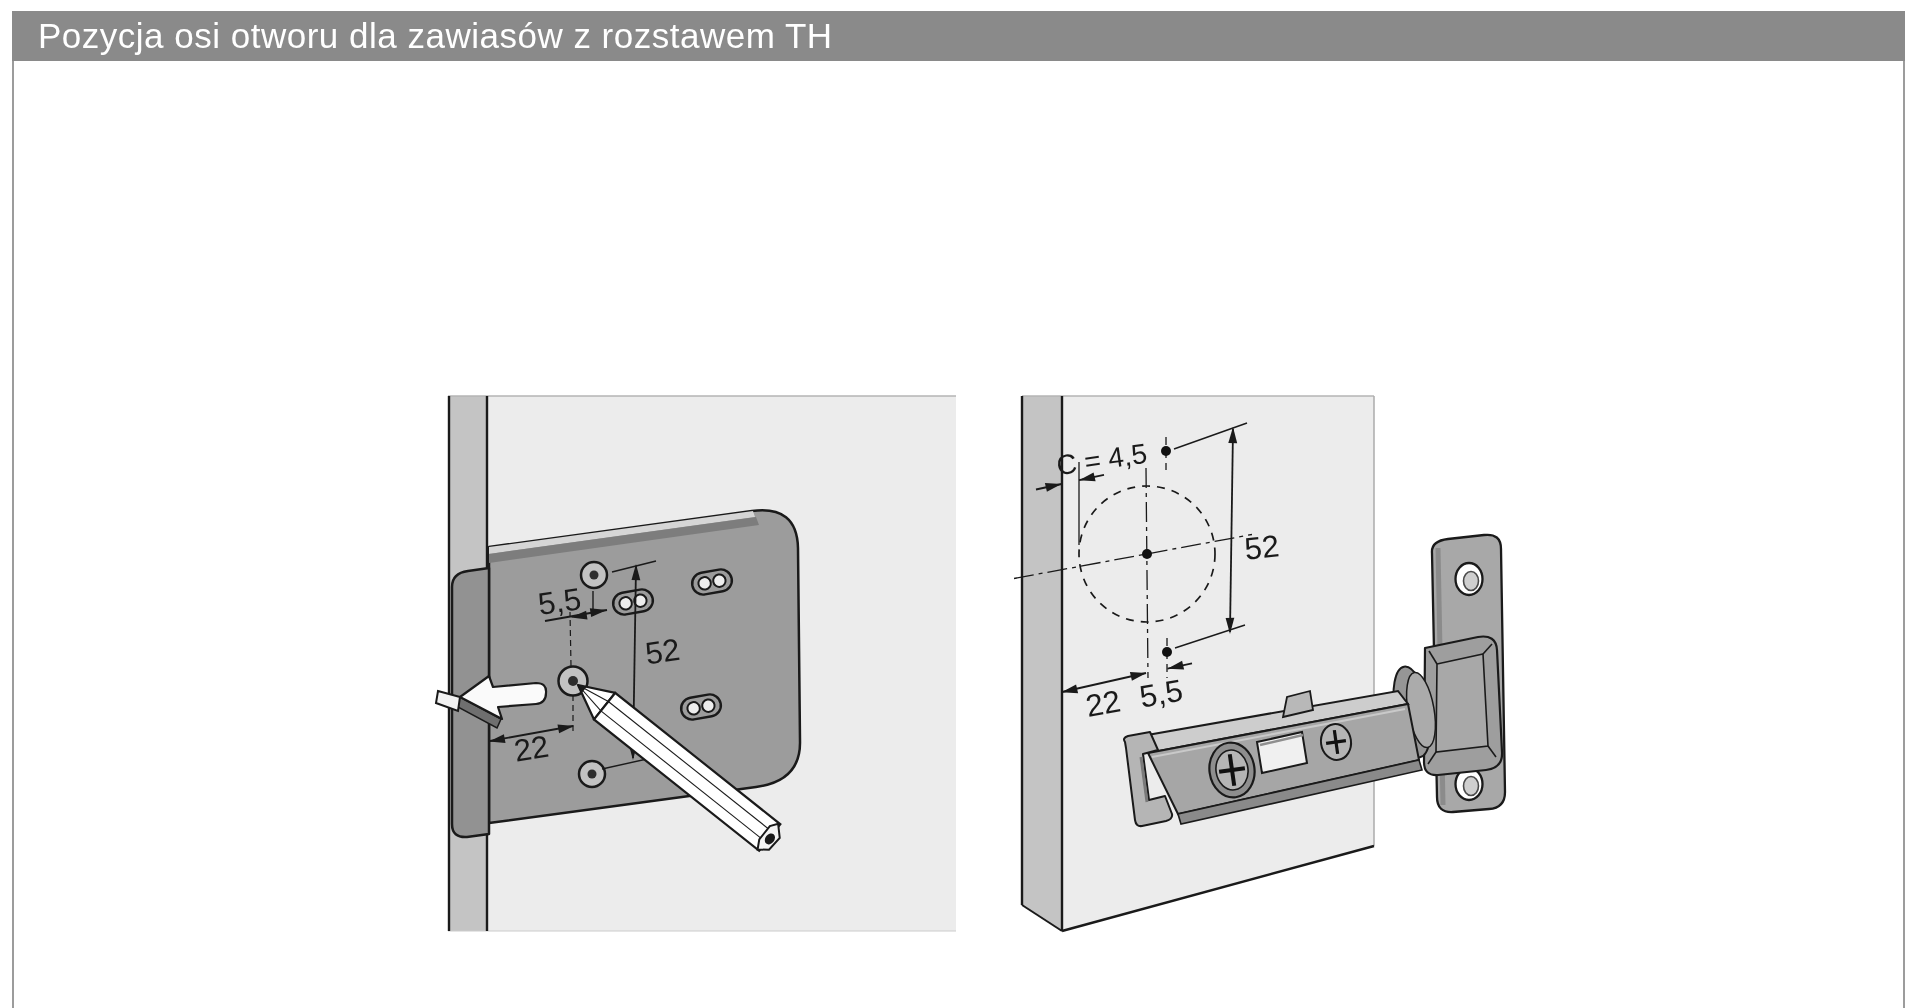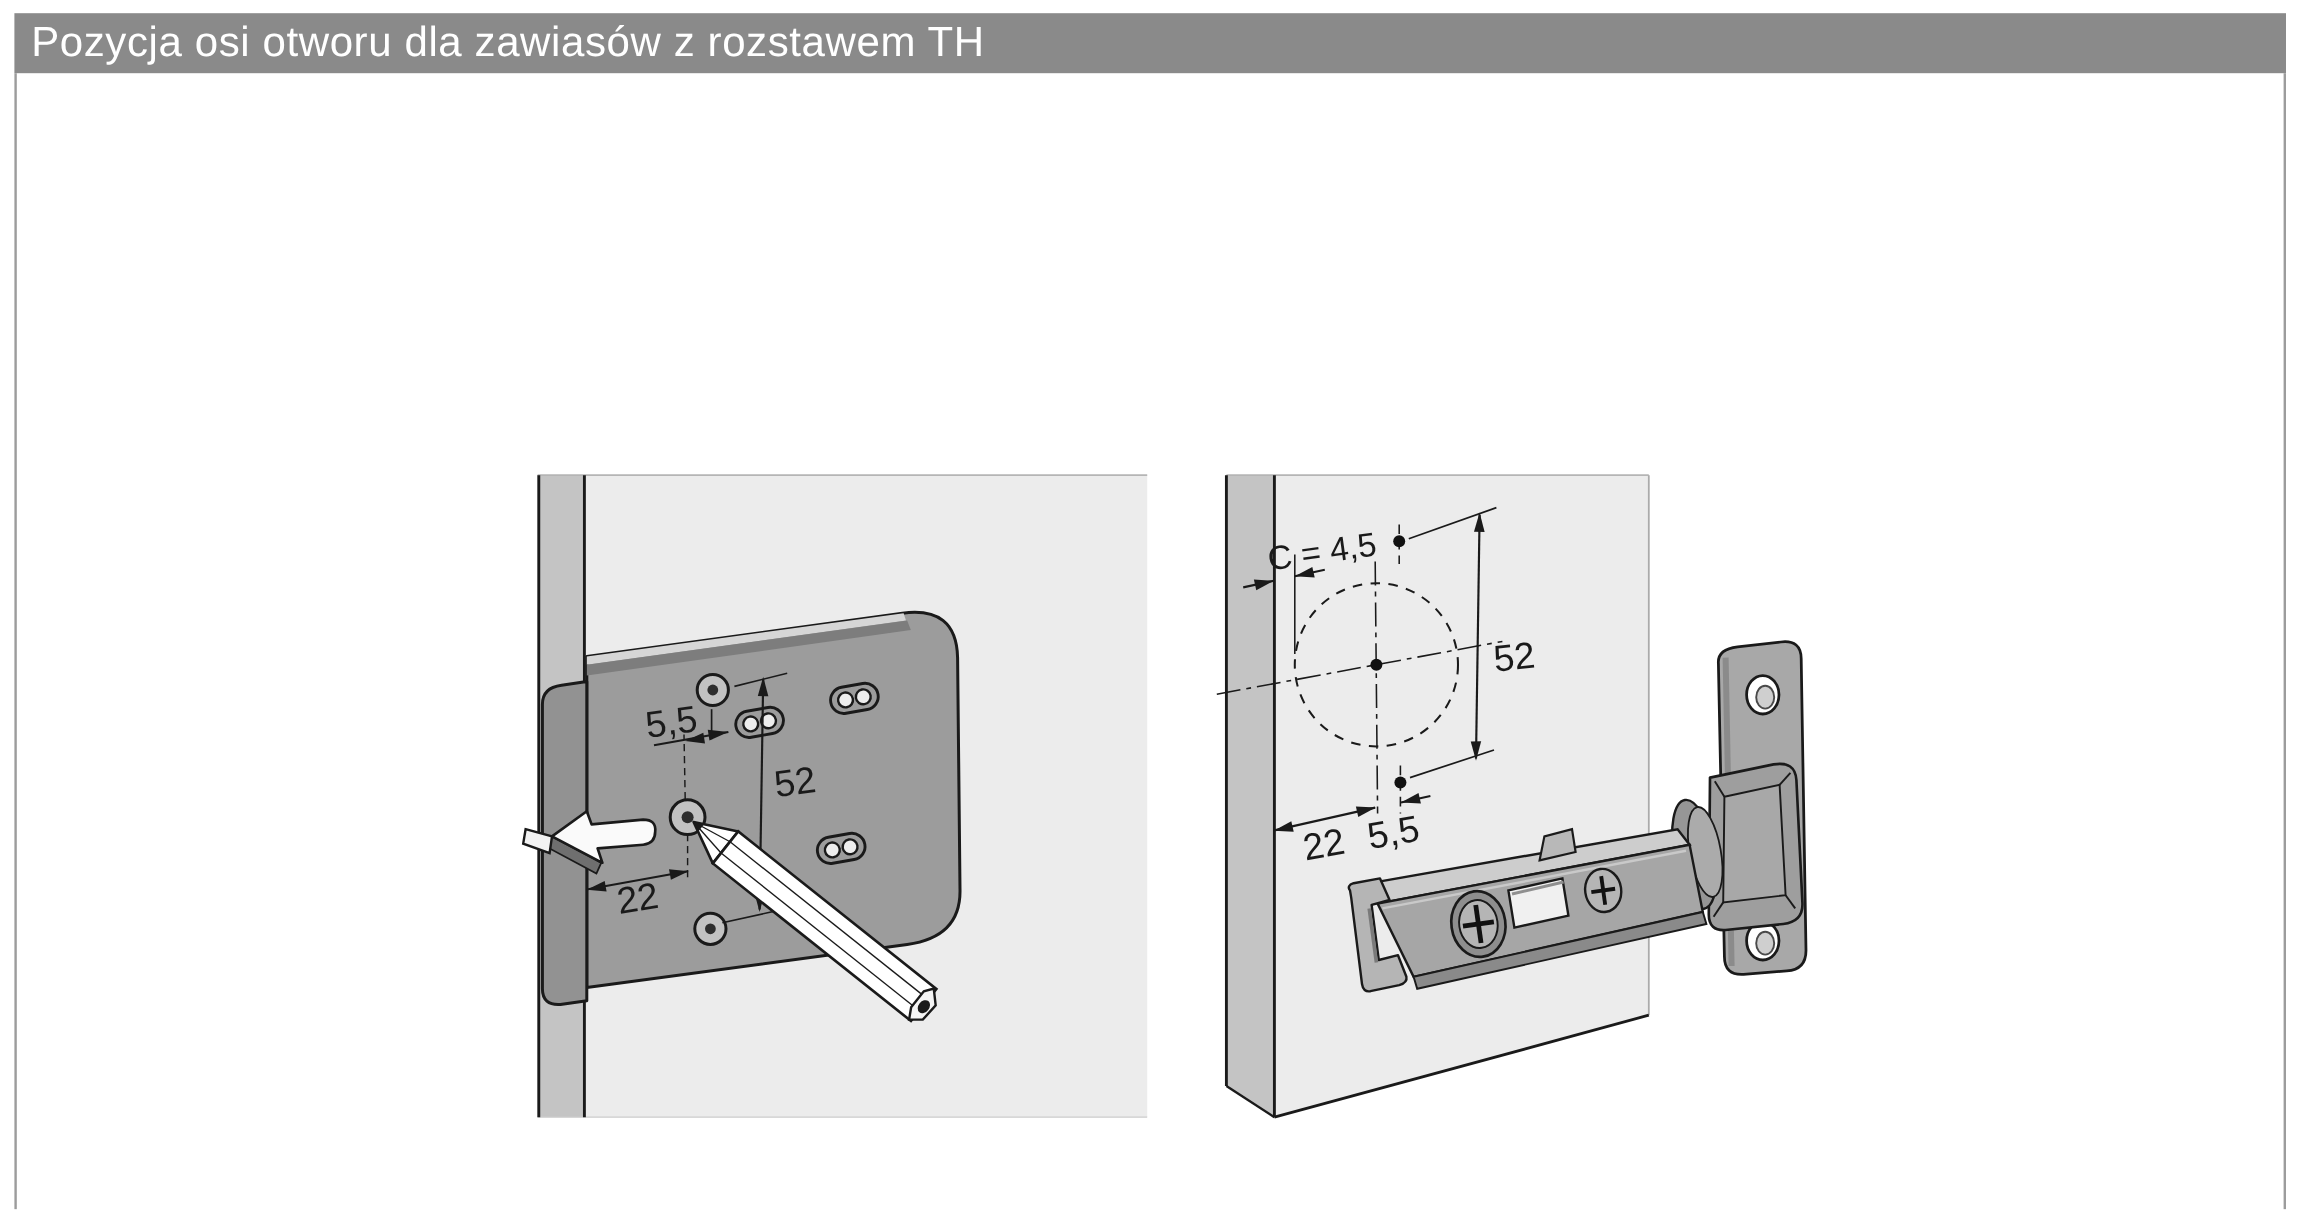--- a/index.html
+++ b/index.html
@@ -1,20 +1,20 @@
 <!DOCTYPE html>
 <html><head>
 <meta charset="utf-8">
 <style>
   html,body{margin:0;padding:0;background:#ffffff;}
   #page{position:relative;width:1920px;height:1008px;background:#ffffff;overflow:hidden;
         font-family:"Liberation Sans",sans-serif;}
   #title-bar{position:absolute;left:12px;top:11px;width:1893px;height:50px;background:#8a8a8a;
              display:flex;align-items:center;}
-  #title-bar span{color:#ffffff;font-size:35px;font-weight:400;letter-spacing:.5px;padding-left:14px;
+  #title-bar span{color:#ffffff;font-size:35px;font-weight:400;letter-spacing:.5px;padding-left:26px;
                   white-space:nowrap;}
   .frame-border{position:absolute;top:61px;width:2px;height:947px;background:#9c9c9c;}
   #frame-left{left:12px;}
   #frame-right{left:1903px;}
   svg.fig{position:absolute;}
   text.dim{font-family:"Liberation Sans",sans-serif;font-size:31px;fill:#1a1a1a;}
   text.dim-small{font-family:"Liberation Sans",sans-serif;font-size:28px;fill:#1a1a1a;}
 </style>
 </head>
 <body>

